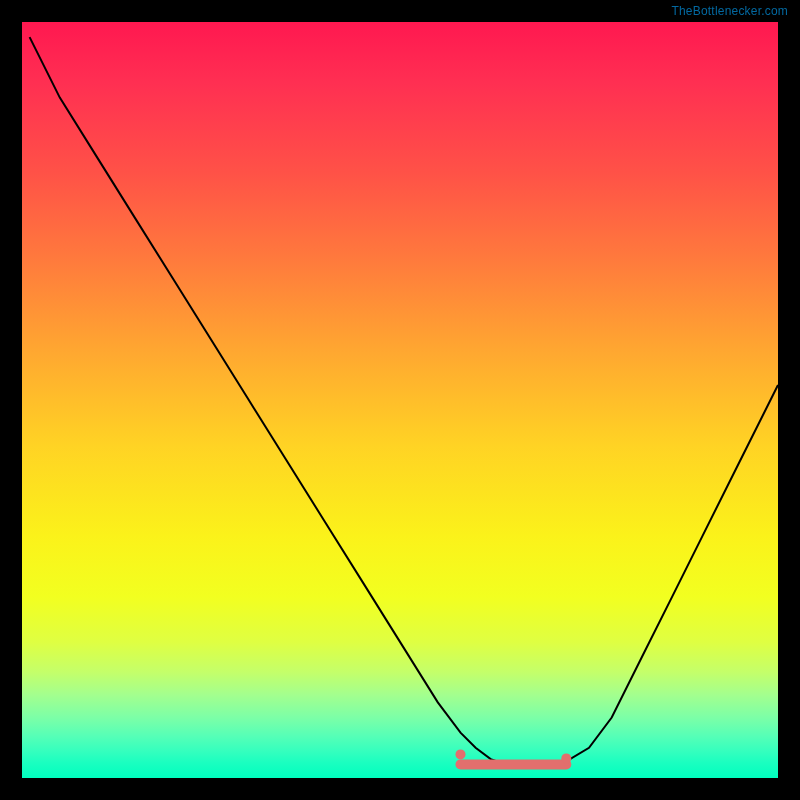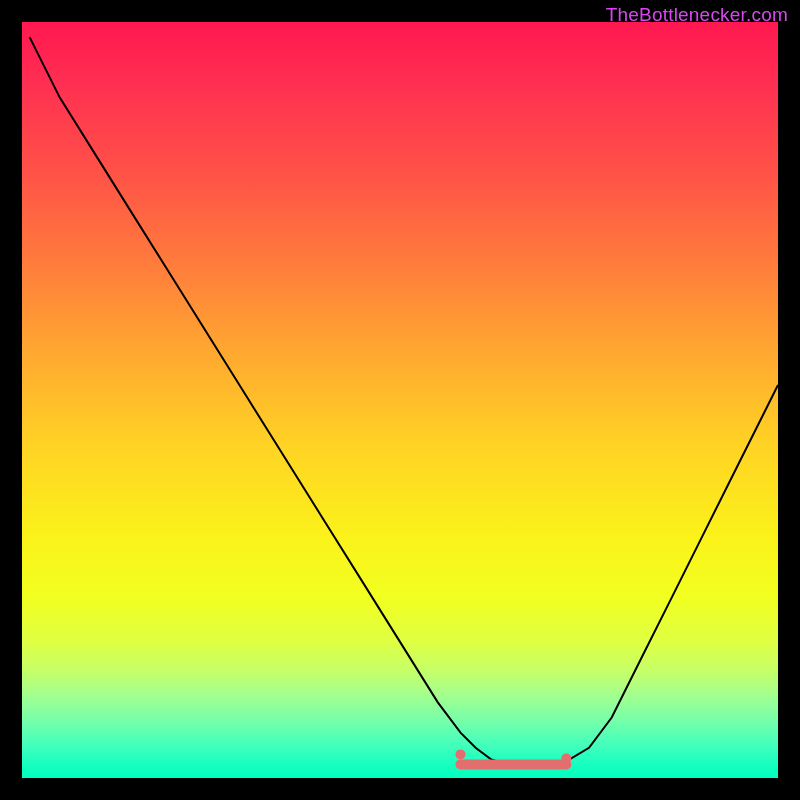--- a/index.html
+++ b/index.html
@@ -44,22 +44,22 @@
       #55ffb7 94.5%,
       #34ffbe 96.5%,
       #1affc0 98%,
       #00ffbf 100%
     );
   }
   .watermark {
     position: absolute;
     top: 4px;
     right: 12px;
-    color: #d946ef;
-    font-size: 19px;
+    color: #0369a1;
+    font-size: 12px;
     font-weight: 500;
     letter-spacing: 0.2px;
     z-index: 10;
   }
   svg.curve {
     position: absolute;
     inset: 0;
     width: 100%;
     height: 100%;
   }

